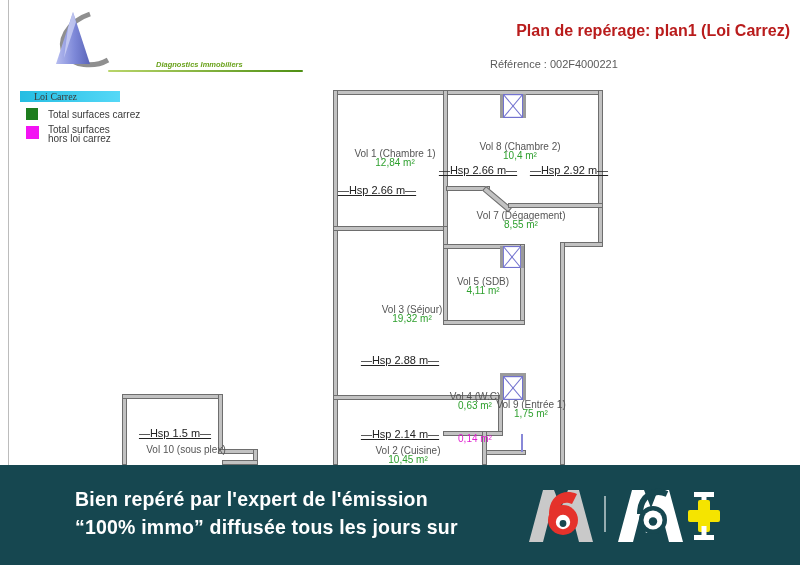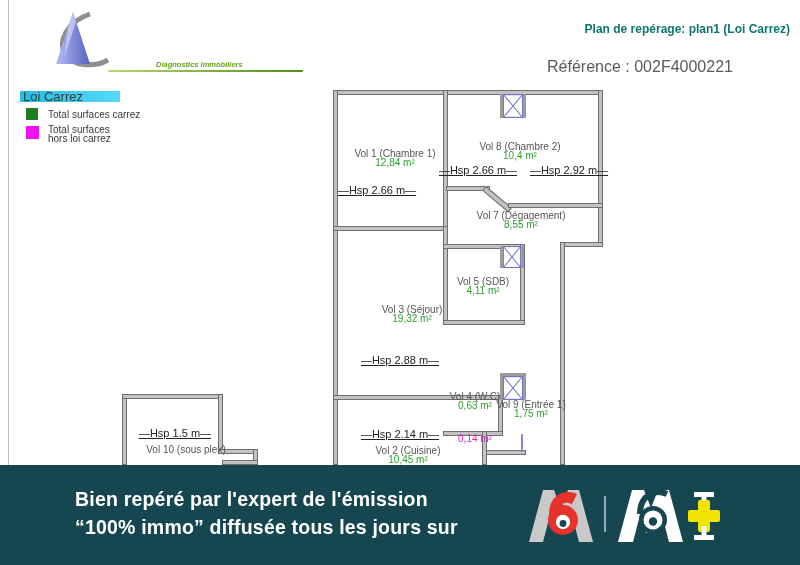--- a/index.html
+++ b/index.html
@@ -8,27 +8,27 @@
   
   .page-edge{position:absolute;left:8px;top:0;width:1px;height:465px;background:#bcbcbc;}
   .logo-wrap{position:absolute;left:38px;top:8px;width:270px;height:72px;}
   .logo-name{position:absolute;left:68px;top:32px;font-size:17px;color:#7784ad;
              letter-spacing:2px;white-space:nowrap;}
   .logo-tagline{position:absolute;left:118px;top:52px;font-size:7.5px;font-weight:bold;
                 font-style:italic;color:#6aa21c;white-space:nowrap;}
   .logo-underline{position:absolute;left:70px;top:62px;width:195px;height:2px;
                   background:linear-gradient(90deg,#b9d56a,#4e8f14);border-radius:2px;}
   .doc-title{position:absolute;right:10px;top:22px;width:420px;text-align:right;
-             font-size:12px;font-weight:bold;color:#0f766e;}
-  .doc-ref{position:absolute;right:10px;top:58px;width:300px;text-align:center;
-           font-size:16px;color:#5a5a5a;}
+             font-size:16px;font-weight:bold;color:#b91c1c;}
+  .doc-ref{position:absolute;right:10px;top:58px;width:300px;text-align:left;
+           font-size:11px;color:#5a5a5a;}
   
   .legend-bar{position:absolute;left:20px;top:91px;width:100px;height:11px;
               background:linear-gradient(90deg,#25bde2,#55d8f7);
-              font-size:13px;color:#3a3a3a;line-height:11px;padding-left:3px;box-sizing:border-box;}
+              font-size:10px;color:#3a3a3a;line-height:11px;padding-left:14px;box-sizing:border-box;font-family:Liberation Serif, serif;}
   .swatch{position:absolute;width:12px;height:12px;}
   .sw-green{left:26px;top:108px;background:#1e7d1e;}
   .sw-magenta{left:26px;top:126px;width:13px;height:13px;background:#f312f3;}
   .legend-label{position:absolute;left:48px;font-size:10px;color:#3a3a3a;line-height:9px;}
   .ll-1{top:110px;white-space:nowrap;}
   .ll-2{top:125px;width:78px;}
   
   .wall{position:absolute;background:#c2c2c2;border:1px solid #6e6e6e;box-sizing:border-box;}
   .wall-blue{position:absolute;background:#8888d8;}
   .window{position:absolute;border-left:3px solid #9b9b9b;border-right:3px solid #9b9b9b;

